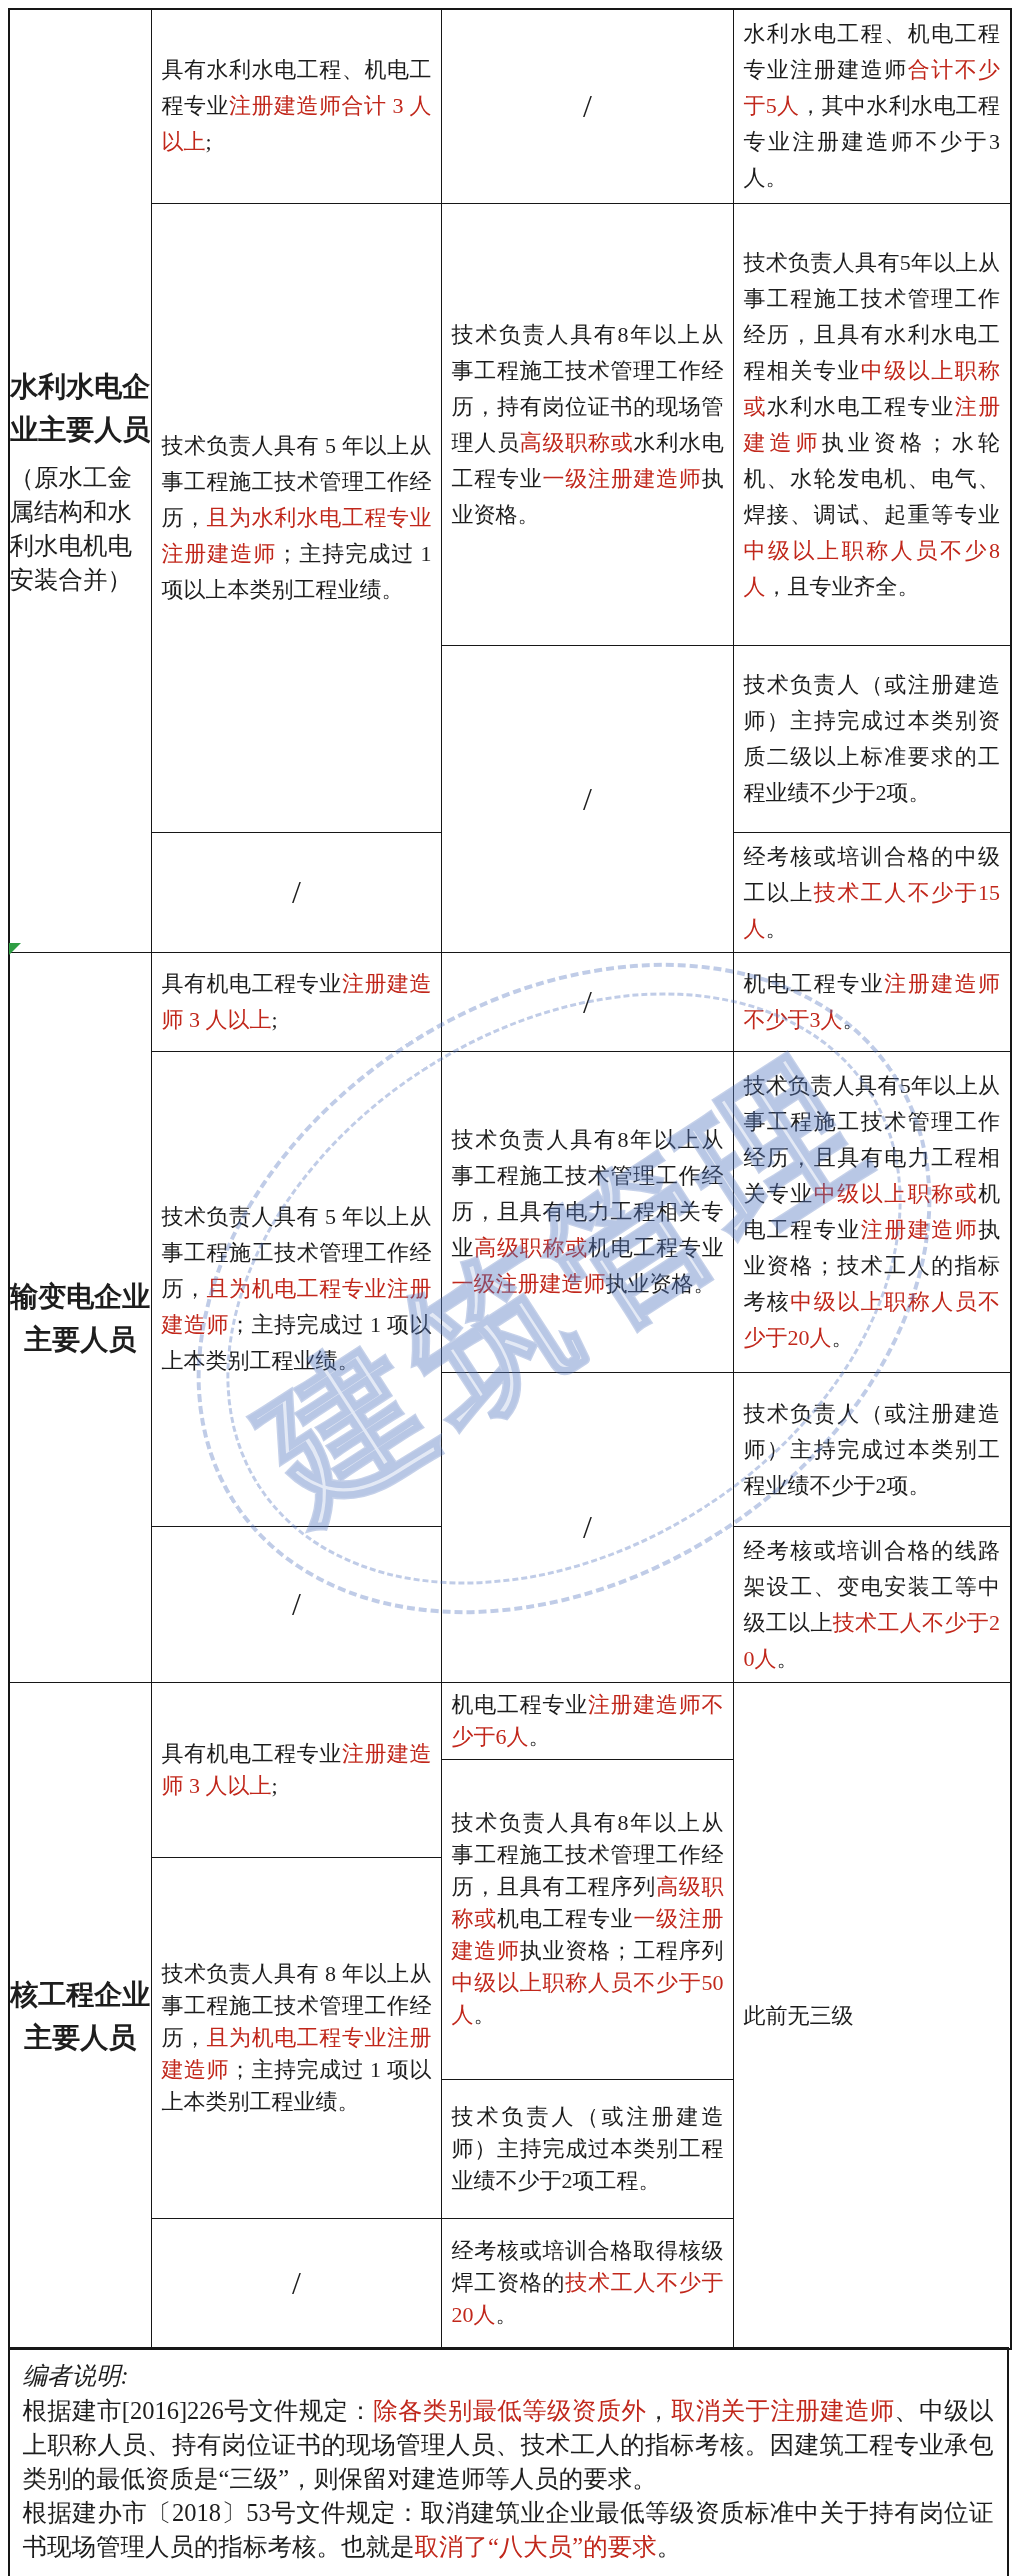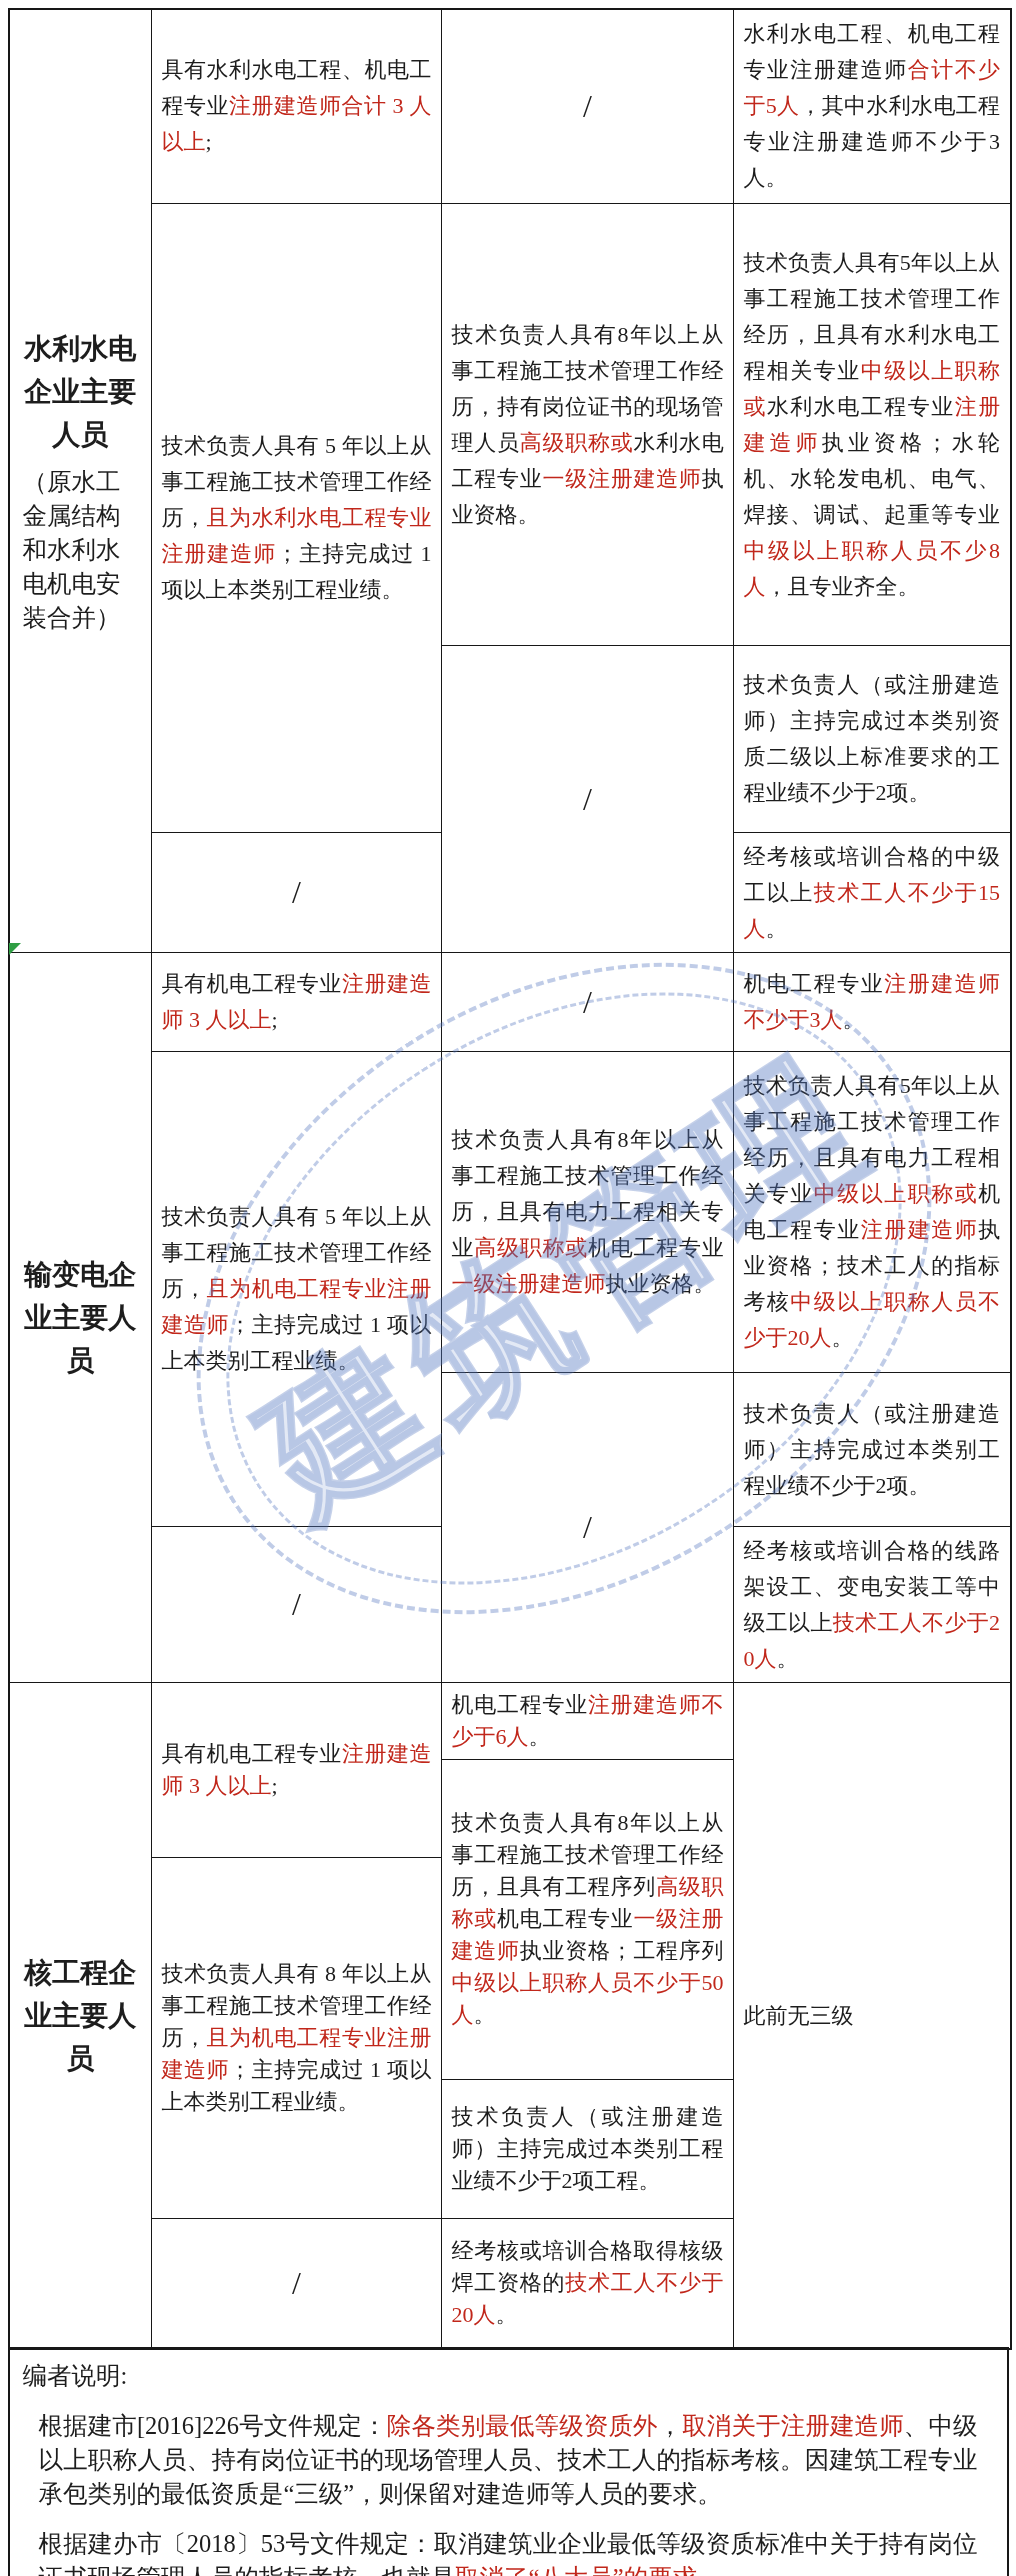--- a/index.html
+++ b/index.html
@@ -7,30 +7,30 @@
         font-family:"Liberation Serif","DejaVu Serif",serif;box-sizing:border-box;
         padding:7.5px 0 0 0;overflow:hidden;}
   .inner{margin:0 7.5px;width:1001px;}
 
   table.qual{border-collapse:collapse;width:1001px;table-layout:fixed;
              border:2.8px solid #171717;background:#ffffff;}
   td{border:1.9px solid #171717;vertical-align:middle;font-size:22px;color:#1d1d1d;
      box-sizing:border-box;word-break:break-all;}
   td.txt{padding:5.6px 9.4px;line-height:36px;text-align:justify;}
   tr.sec3 td.txt{line-height:32px;}
-  td.cat{text-align:center;font-weight:bold;font-size:28px;line-height:43px;padding:13px;}
+  td.cat{text-align:center;font-weight:bold;font-size:28px;line-height:43px;padding:0;}
   .cat-note{font-weight:normal;font-size:24.5px;line-height:34px;margin-top:9.4px;text-align:left;}
   td.slash{text-align:center;font-size:32px;color:#1d1d1d;}
   td.center-cell{text-align:left;}
   span.red{color:#c1271b;}
 
   .footer-box{border:2.8px solid #171717;margin-top:-2.8px;padding:9.4px 13px 13px 13px;
               font-size:24.5px;line-height:34px;color:#1d1d1d;text-align:justify;word-break:break-all;}
-  .footer-title{margin:0 0 1px 0;}
-  .footer-par{margin:16px;}
+  .footer-title{margin:0 0 1px 0;font-style:italic;}
+  .footer-par{margin:0;}
 
   .watermark{position:absolute;left:169px;top:997px;width:790px;height:583px;
              transform:rotate(-33deg);pointer-events:none;z-index:6;opacity:0.6;}
   .wm-ring{position:absolute;border:4.7px dashed rgba(80,115,190,0.60);border-radius:50%;}
   .wm-ring.outer{left:0;top:0;right:0;bottom:0;}
   .wm-ring.inner2{left:30px;top:30px;right:30px;bottom:30px;border-width:3.8px;}
   .wm-text{position:absolute;left:0;top:0;right:0;bottom:0;display:flex;align-items:center;
            justify-content:center;font-family:"Liberation Sans","DejaVu Sans",sans-serif;
            font-weight:bold;font-size:160px;letter-spacing:9.4px;
            color:rgba(100,132,200,0.30);-webkit-text-stroke:2.8px rgba(80,115,190,0.55);}

